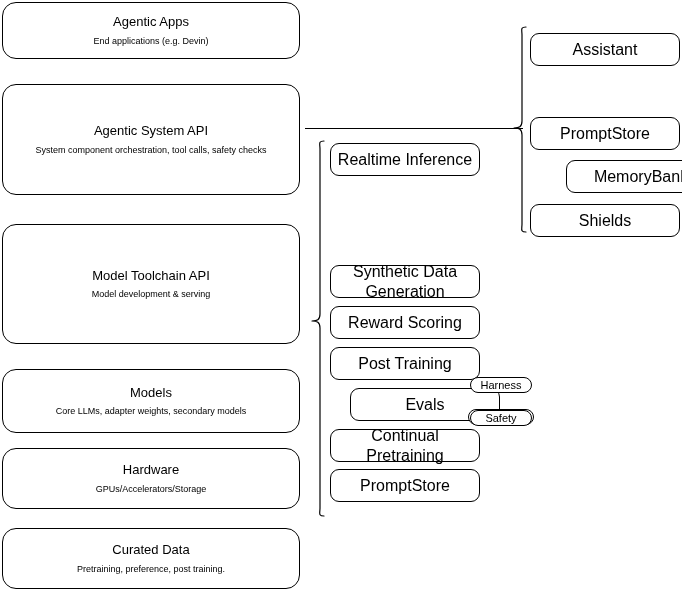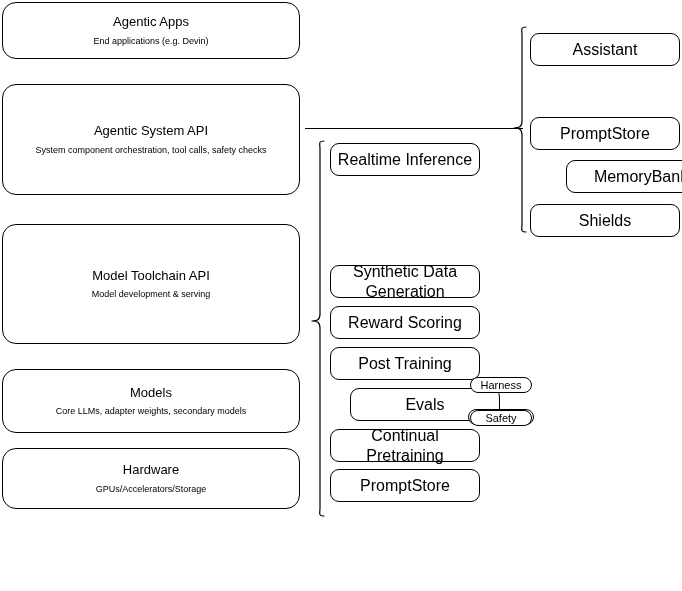--- a/index.html
+++ b/index.html
@@ -123,20 +123,24 @@
   <div class="box layer-box" style="top:369px;height:64px;">
     <div class="layer-title">Models</div>
     <div class="layer-sub">Core LLMs, adapter weights, secondary models</div>
   </div>
 
   <div class="box layer-box" style="top:448px;height:61px;align-items:center;">
     <div class="layer-title">Hardware</div>
     <div class="layer-sub">GPUs/Accelerators/Storage</div>
   </div>
 
+  <div class="box layer-box" style="top:528px;height:61px;">
+    <div class="layer-title">Curated Data</div>
+    <div class="layer-sub">Pretraining, preference, post training.</div>
+  </div>
 
   <div class="conn hline" style="left:305px;top:128px;width:218px;"></div>
 
   <svg class="brace" style="left:513px;top:26px;width:14px;height:208px;" viewBox="0 0 14 208">
     <path d="M13 1 C7 1 9 4 9 9 L9 95 C9 101 6 102 1 102 C6 102 9 103 9 109 L9 198 C9 203 7 206 13 206"></path>
   </svg>
 
   <div class="box cap-box right-box" style="top:33px;">
     <span>Assistant</span>
   </div>

